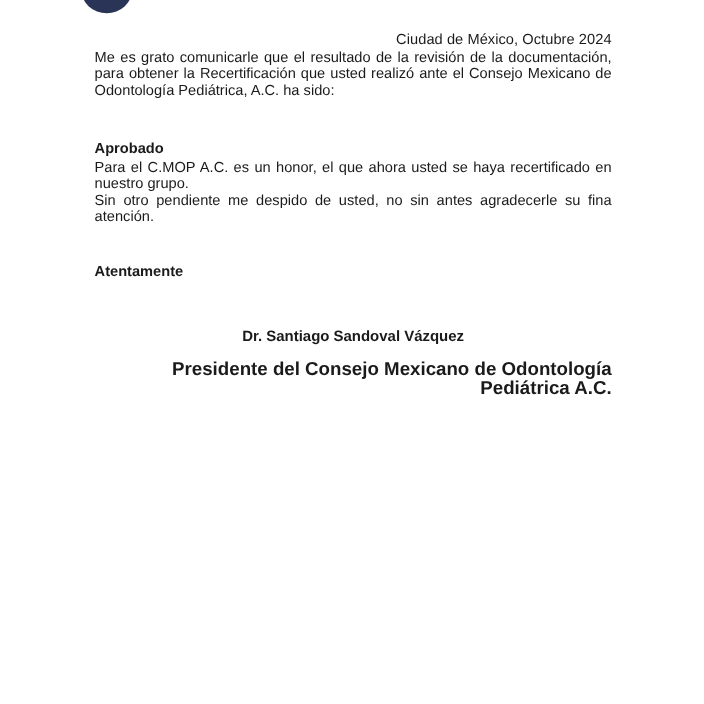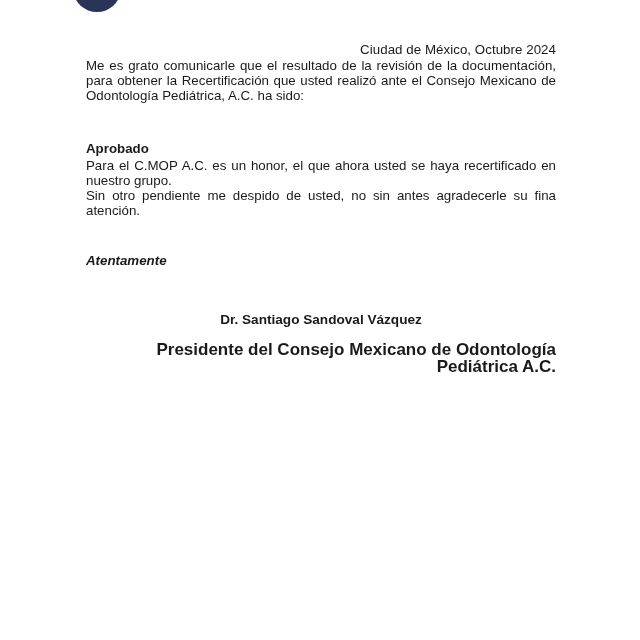--- a/index.html
+++ b/index.html
@@ -43,21 +43,20 @@
     border-radius: 50%;
     background: #2a3456;
   }
 
   
   .content {
     position: absolute;
     left: 86px;
     top: 0;
     width: 470px;
-    margin-top: 14px;
   }
 
   .date-line {
     text-align: right;
     font-size: 13.3px;
     line-height: 17px;
     margin-top: 27px;
     letter-spacing: 0.05px;
   }
 
@@ -94,21 +93,20 @@
     margin-top: 36px;
     margin-bottom: 0;
   }
 
   .par-after-aprobado {
     margin-top: 17px;
   }
 
   .atentamente {
     margin-top: 33px;
-    font-style: italic;
   }
 
   .sign-name {
     text-align: center;
     font-size: 13.6px;
     font-weight: bold;
     line-height: 19px;
     margin-top: 40px;
   }
 

